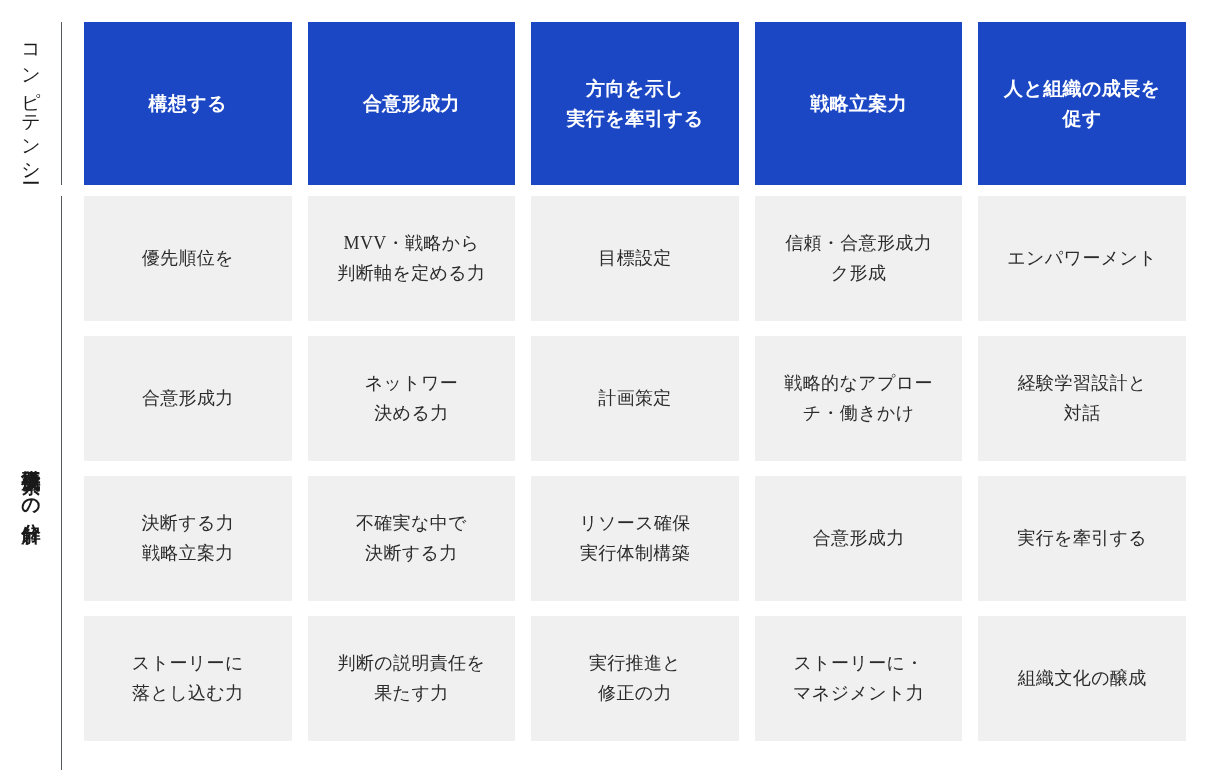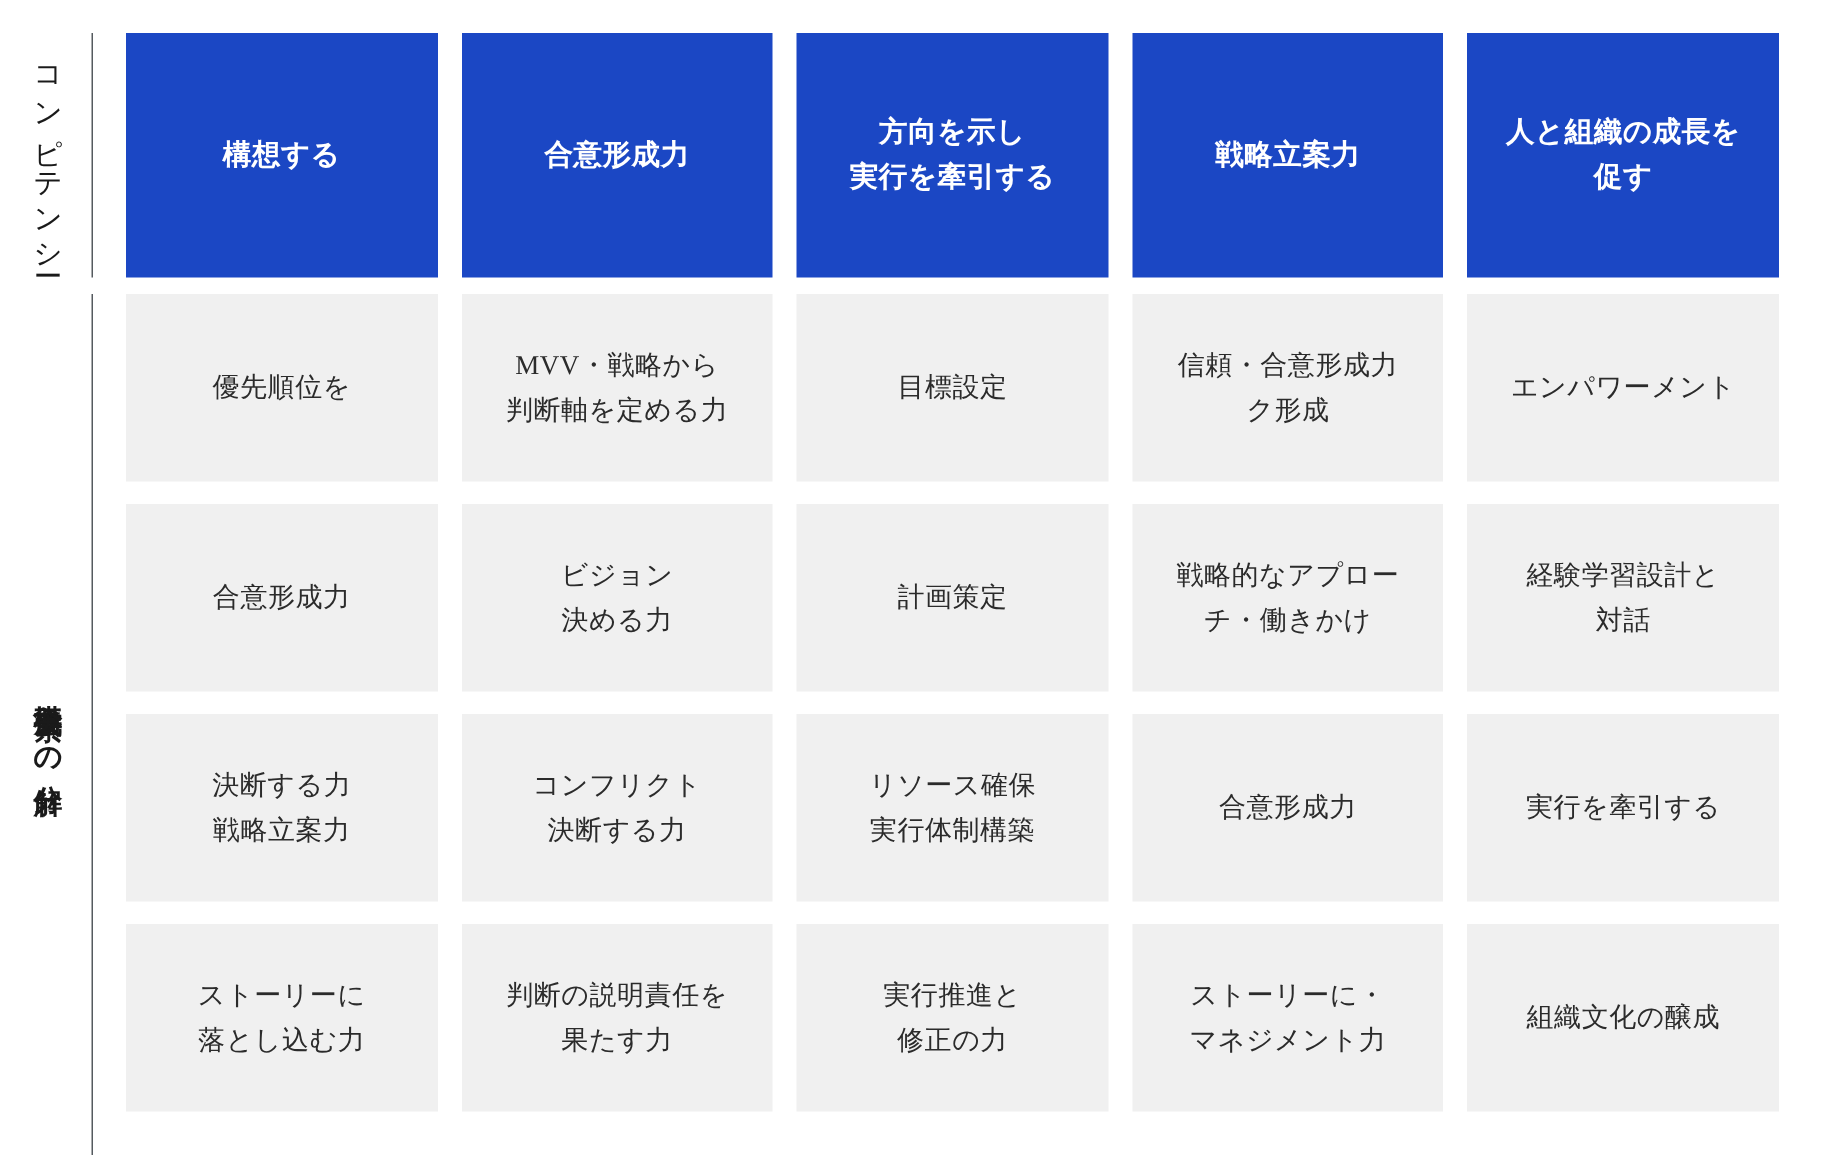--- a/index.html
+++ b/index.html
@@ -171,21 +171,21 @@
       <div class="cell cell--body">
           <span class="cell-text">エンパワーメント</span>
         </div>
     </div>
 
     <div class="grid-row">
       <div class="cell cell--body">
           <span class="cell-text">合意形成力</span>
         </div>
       <div class="cell cell--body">
-          <span class="cell-text">ビジョン
+          <span class="cell-text">ネットワー
 決める力</span>
         </div>
       <div class="cell cell--body">
           <span class="cell-text">計画策定</span>
         </div>
       <div class="cell cell--body">
           <span class="cell-text">戦略的なアプロー
 チ・働きかけ</span>
         </div>
       <div class="cell cell--body">
@@ -193,21 +193,21 @@
 対話</span>
         </div>
     </div>
 
     <div class="grid-row">
       <div class="cell cell--body">
           <span class="cell-text">決断する力
 戦略立案力</span>
         </div>
       <div class="cell cell--body">
-          <span class="cell-text">コンフリクト
+          <span class="cell-text">不確実な中で
 決断する力</span>
         </div>
       <div class="cell cell--body">
           <span class="cell-text">リソース確保
 実行体制構築</span>
         </div>
       <div class="cell cell--body">
           <span class="cell-text">合意形成力</span>
         </div>
       <div class="cell cell--body">

